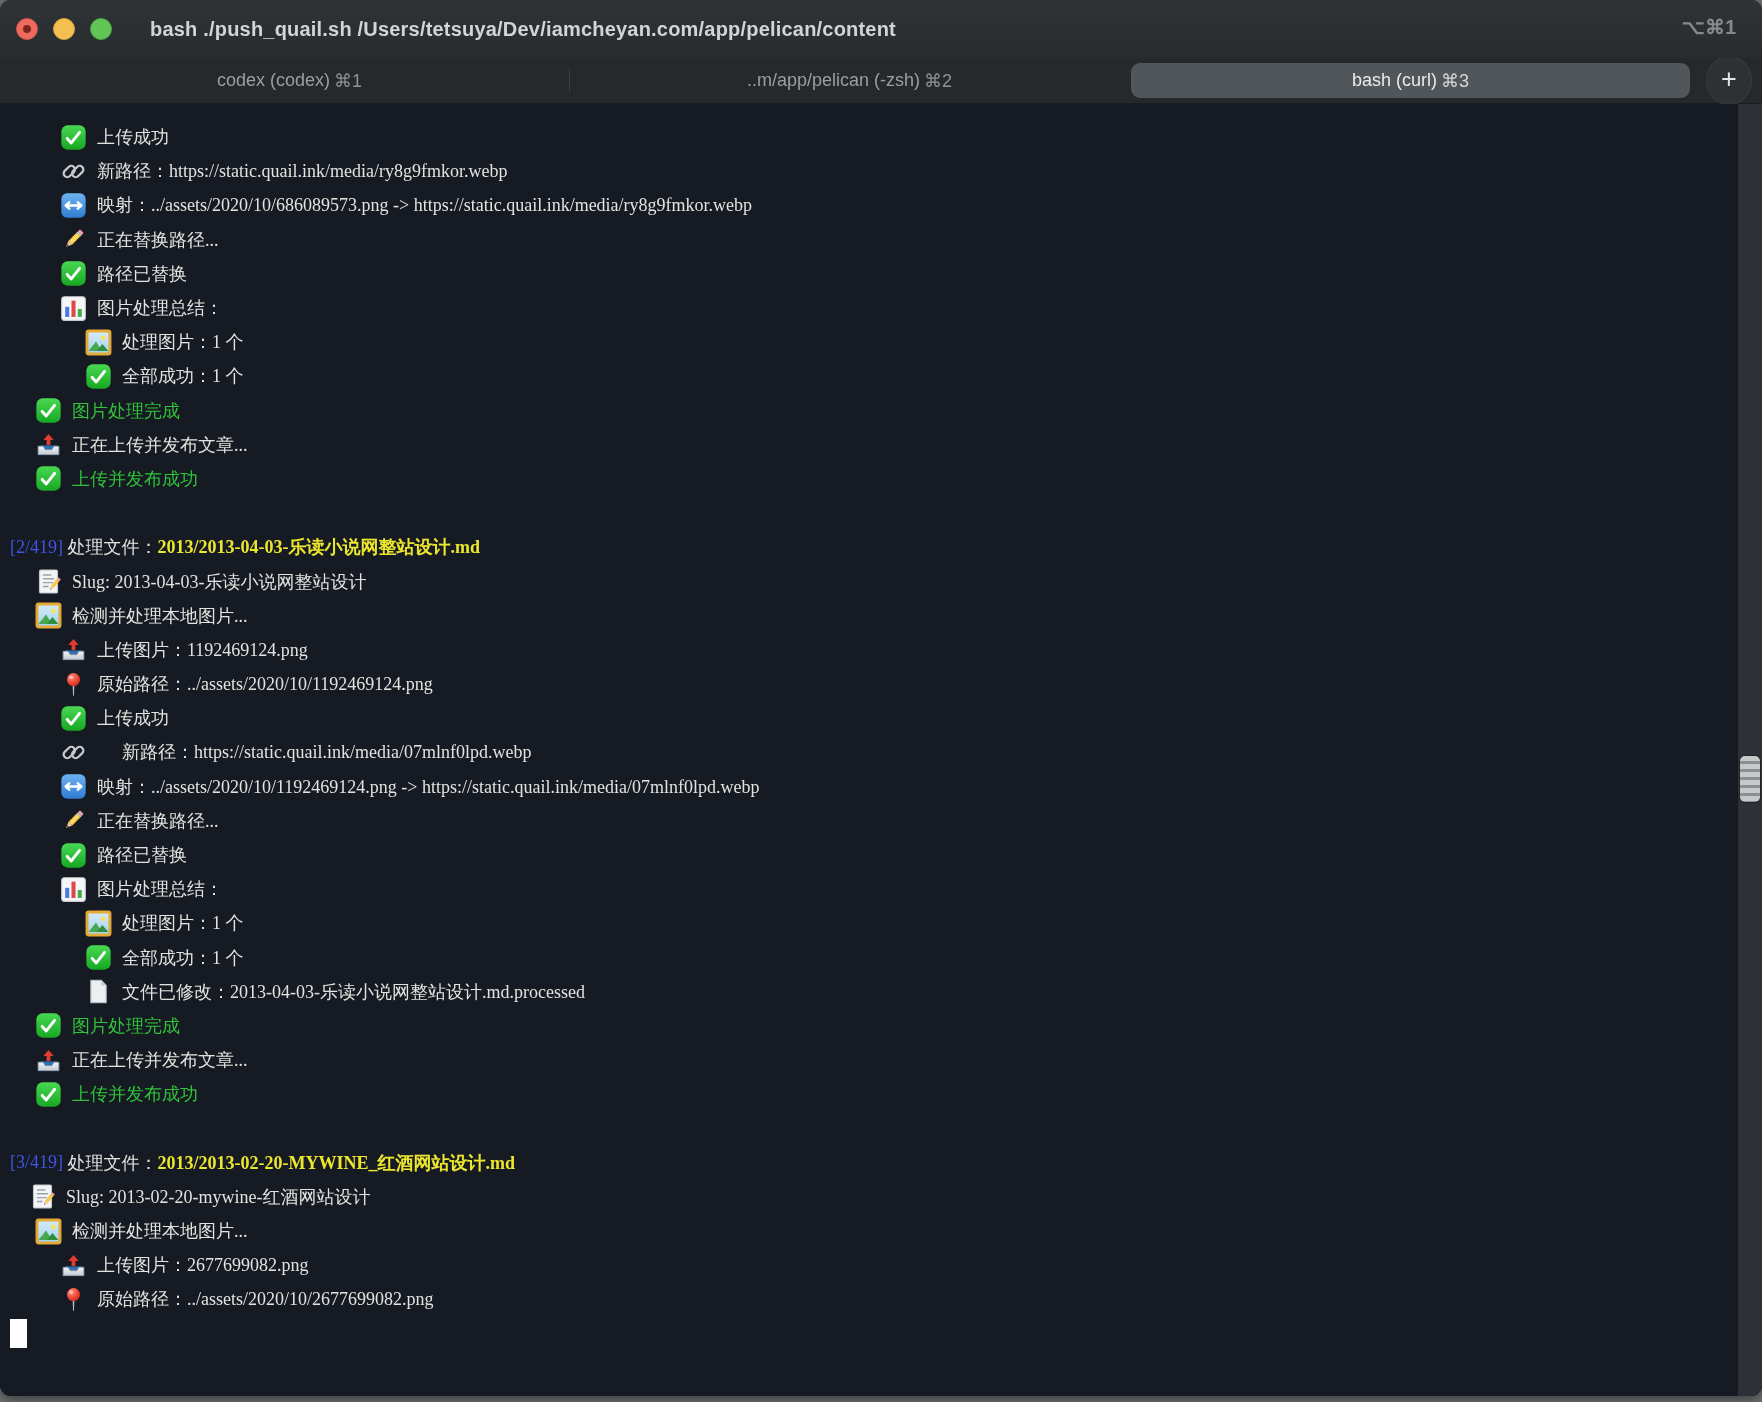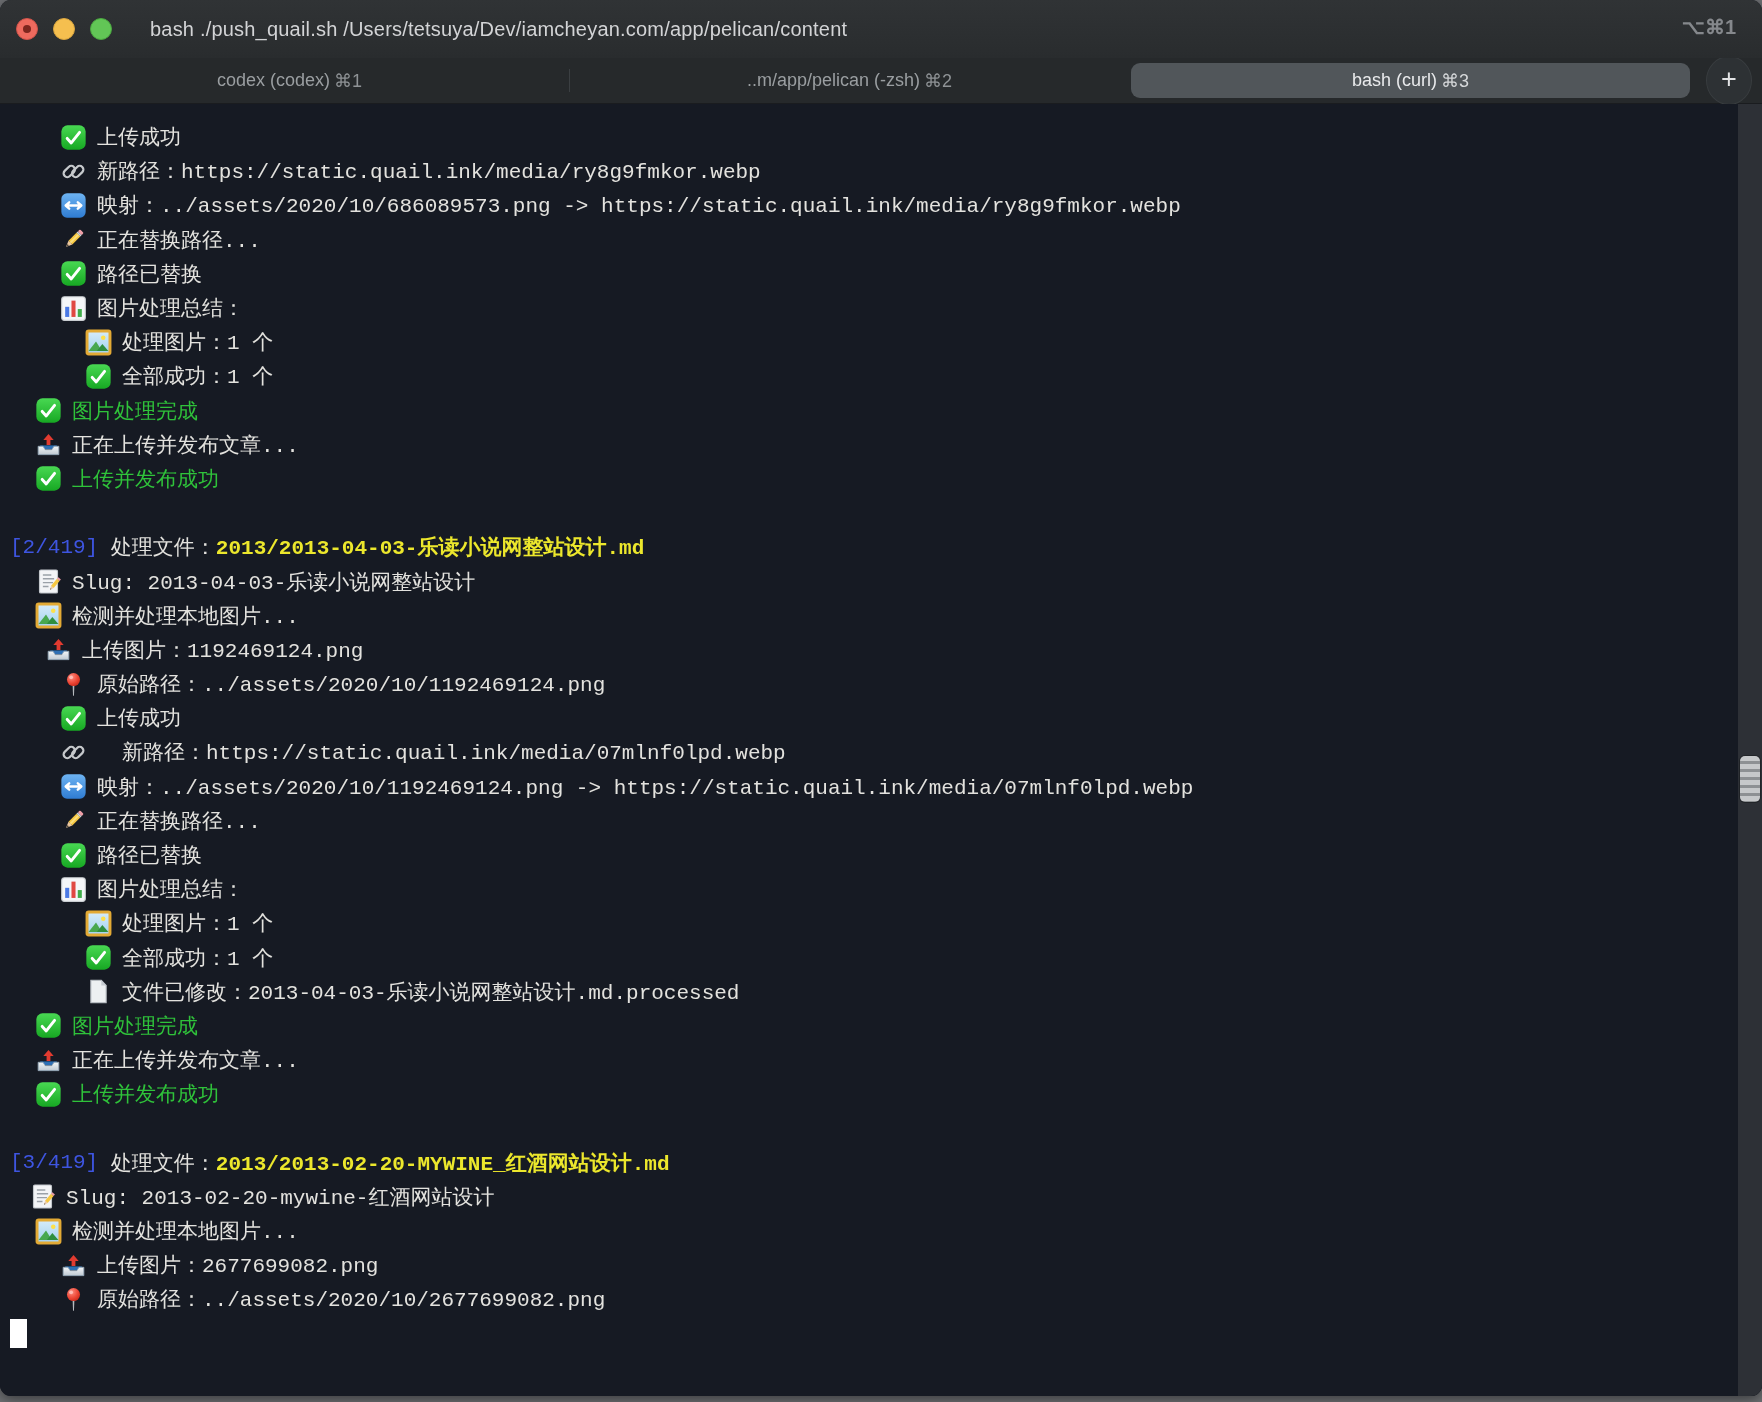--- a/index.html
+++ b/index.html
@@ -21,21 +21,21 @@
     background:linear-gradient(var(--titlebar_bg,#303335), #292c2e);
     display:flex; align-items:center;
   }
   .traffic { position:absolute; left:16px; top:0; height:58px; display:flex; align-items:center; gap:15px; }
   .tl { width:22px; height:22px; border-radius:50%; display:inline-flex; align-items:center; justify-content:center; box-sizing:border-box; }
   .tl.red    { background:#ee6a5e; border:1px solid #cf5349; }
   .tl.red .dot { width:8px; height:8px; border-radius:50%; background:#7e261e; }
   .tl.yellow { background:#f5bf4f; border:1px solid #d9a53f; }
   .tl.green  { background:#62c656; border:1px solid #4aa73f; }
   .title {
-    margin-left:150px; font-size:20px; font-weight:normal; color:#d3d4d6; letter-spacing:.2px;
+    margin-left:150px; font-size:20px; font-weight:bold; color:#d3d4d6; letter-spacing:.2px;
     white-space:nowrap; overflow:hidden;
   }
   .win-shortcut { position:absolute; right:26px; top:15px; font-size:20px; font-weight:bold; color:#85888c; }
   
   .tabbar {
     height:46px; background:var(--tabbar_bg,#26292b);
     display:flex; align-items:stretch; padding:0 10px;
     border-bottom:1px solid #1a1c1f; box-sizing:border-box;
   }
   .tab {
@@ -53,21 +53,21 @@
     width:44px; height:44px; border-radius:50%; border:1px solid #383c3f;
     background:#2d3134; color:#e2e3e5; font-size:27px; line-height:1;
     display:flex; align-items:center; justify-content:center;
     align-self:center; margin-left:14px; padding:0 0 3px 0; cursor:default;
   }
   
   .content {
     position:absolute; top:104px; left:0; right:0; bottom:0;
     background:var(--terminal_bg,#161a23);
   }
-  .lines { padding-top:16px; font-family:Liberation Mono, monospace; font-size:21px; }
+  .lines { padding-top:16px; font-family:Liberation Serif, serif; font-size:18px; }
   .row { height:34.2px; display:flex; align-items:center; white-space:pre; color:var(--fg,#e3e2de); }
   .icon { width:27px; height:27px; margin-right:10px; flex:none; display:inline-flex; }
   .icon svg { width:27px; height:27px; display:block; }
   .seg.c-fg     { color:var(--fg,#e3e2de); }
   .seg.c-green  { color:var(--green,#2fc23a); }
   .seg.c-yellow { color:var(--yellow,#ece72c); font-weight:bold; }
   .seg.c-blue   { color:var(--blue,#3e55e1); }
   .cursor { width:17px; height:29px; background:#ffffff; display:inline-block; }
   
   .scrolltrack {
@@ -215,21 +215,21 @@
                   <polygon points="15.5,18.9 16.7,18.9 16.1,20.2" fill="#4e463c"></polygon>
                   <rect x="14.6" y="7" width="3" height="1.8" fill="#ef9fa8"></rect>
                 </g>
               </svg></span><span class="seg c-fg">Slug: 2013-04-03-乐读小说网整站设计</span></div>
           <div class="row" style="padding-left: 35px;"><span class="icon"><svg viewBox="0 0 24 24">
                 <rect x="1.8" y="1.8" width="20.4" height="20.4" rx="1.5" fill="url(#gSky)" stroke="#e3aa35" stroke-width="2.6"></rect>
                 <circle cx="16.2" cy="7.8" r="2" fill="#fde04a"></circle>
                 <polygon points="3.2,19.6 9.8,11.2 15,19.6" fill="#48a84f"></polygon>
                 <polygon points="10.5,19.6 15.4,13.4 20.8,19.6" fill="#2f8f3e"></polygon>
               </svg></span><span class="seg c-fg">检测并处理本地图片...</span></div>
-          <div class="row" style="padding-left: 45px;"><span class="icon"><svg viewBox="0 0 24 24">
+          <div class="row" style="padding-left: 60px;"><span class="icon"><svg viewBox="0 0 24 24">
                 <polygon points="12,2.6 16.6,8 13.7,8 13.7,12.4 10.3,12.4 10.3,8 7.4,8" fill="#e23b30"></polygon>
                 <rect x="4.6" y="12.8" width="14.8" height="3.4" fill="#2e6fb4"></rect>
                 <path d="M2.8 13.6h4.3l2 3h5.8l2-3h4.3V21H2.8z" fill="url(#gTray)" stroke="#8fa3b3" stroke-width="0.8"></path>
               </svg></span><span class="seg c-fg">上传图片：1192469124.png</span></div>
           <div class="row" style="padding-left: 60px;"><span class="icon"><svg viewBox="0 0 24 24">
                 <path d="M11.2 12.5h1.6L12.4 22h-0.8z" fill="#b6babe"></path>
                 <circle cx="12" cy="7.6" r="5.8" fill="url(#gPin)"></circle>
                 <circle cx="9.9" cy="5.6" r="1.7" fill="#ffc6bf" opacity="0.85"></circle>
               </svg></span><span class="seg c-fg">原始路径：../assets/2020/10/1192469124.png</span></div>
           <div class="row" style="padding-left: 60px;"><span class="icon"><svg viewBox="0 0 24 24">

